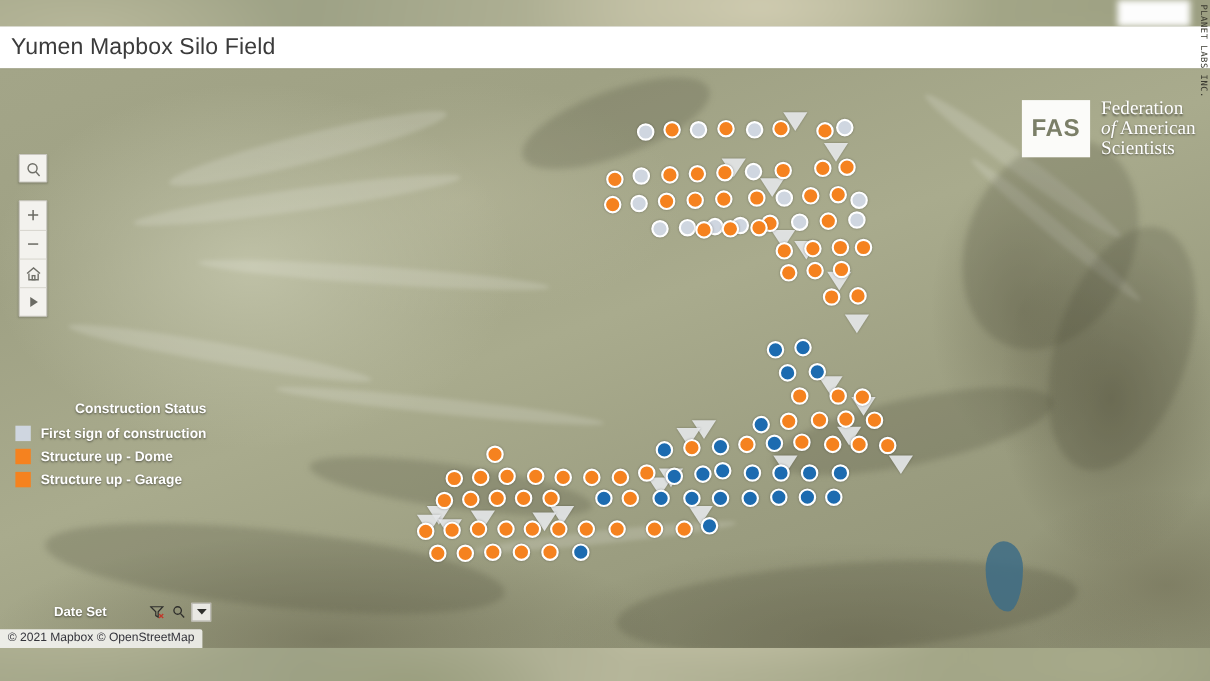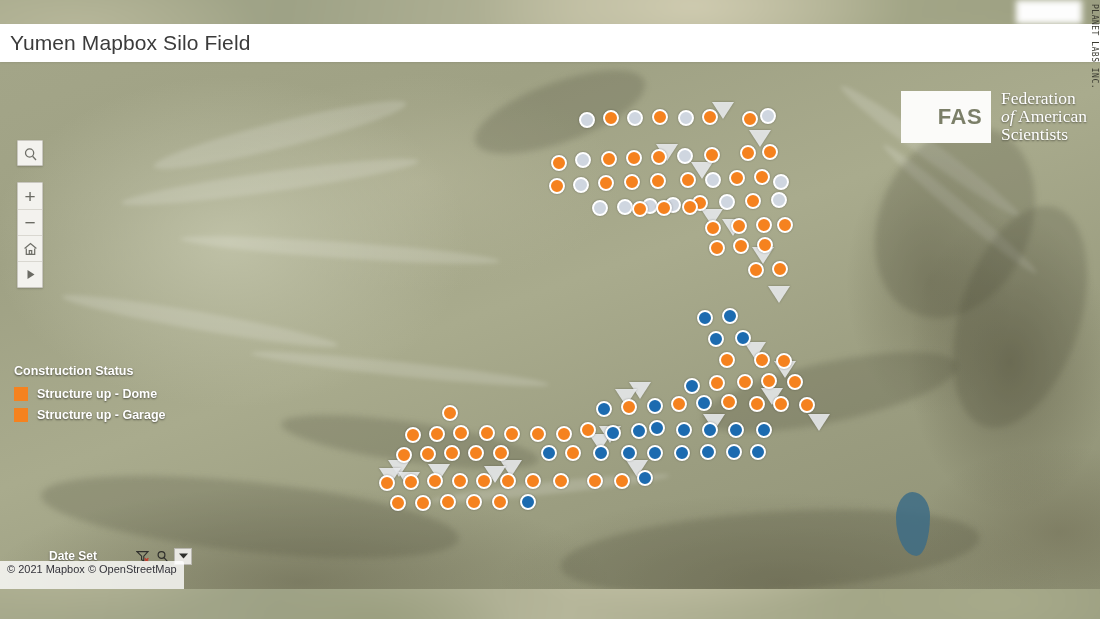--- a/index.html
+++ b/index.html
@@ -96,21 +96,21 @@
         box-shadow:0 1px 2px rgba(0,0,0,.18);}
   .ctrl-search{top:78px;height:26px;}
   .ctrl-stack{top:120px;}
   .ctrl-btn{width:100%;height:26px;display:flex;align-items:center;justify-content:center;
             color:#6f6f68;cursor:pointer;box-sizing:border-box;}
   .ctrl-stack .ctrl-btn + .ctrl-btn{border-top:1px solid #d9d7d0;}
   .ctrl-btn svg{display:block;}
   .plus-g,.minus-g{font-size:19px;line-height:1;font-weight:300;color:#6b6b64;}
 
   
-  .legend{position:absolute;left:14px;top:302px;z-index:20;}
+  .legend{position:absolute;left:14px;top:302px;z-index:20;text-align:right;}
   .legend-title{font-size:12.5px;font-weight:bold;color:#ffffff;margin-bottom:5px;
                 text-shadow:0 1px 2px rgba(0,0,0,.55);}
   .legend-row{display:flex;align-items:center;height:21px;}
   .sw{width:14px;height:14px;margin-right:9px;flex:0 0 auto;}
   .legend-label{font-size:12.5px;font-weight:bold;color:#ffffff;
                 text-shadow:0 1px 2px rgba(0,0,0,.55);white-space:nowrap;}
 
   
   .dateset{position:absolute;left:14px;top:484px;width:178px;z-index:20;text-align:center;}
   .ds-head{display:flex;align-items:center;height:20px;}
@@ -120,30 +120,30 @@
           margin-left:3px;cursor:pointer;}
   .ds-drop{width:16px;height:15px;background:#e9e8e3;border:1px solid #b9b7b0;
            display:flex;align-items:center;justify-content:center;margin-left:4px;cursor:pointer;}
   .ds-value{margin-top:3px;height:19px;background:rgba(218,217,209,.82);
             border:1px solid rgba(150,148,140,.5);font-size:12px;color:#2d2d2d;
             line-height:19px;padding-left:5px;box-sizing:border-box;}
 
   
   .fas{position:absolute;right:13px;top:28px;display:flex;align-items:center;z-index:20;}
   .fas-box{width:62px;height:52px;background:#fbfbf9;display:flex;align-items:center;
-           justify-content:center;padding-left:28px;}
+           justify-content:center;}
   .fas-box span{font-family:"Liberation Sans", sans-serif;font-weight:bold;font-size:22px;
                 color:#7b7f68;letter-spacing:.5px;}
   .fas-txt{margin-left:10px;font-family:"Liberation Serif", serif;color:#ffffff;
            line-height:1.02;text-shadow:0 1px 2px rgba(0,0,0,.5);}
   .fas-txt div{font-size:17.5px;}
   .fas-txt .ital{font-style:italic;}
 
   
-  .attrib{position:absolute;left:0;bottom:0;height:28px;background:rgba(255,255,255,.80);
+  .attrib{position:absolute;left:0;bottom:0;height:17px;background:rgba(255,255,255,.80);
           font-size:11px;color:#33333a;line-height:17px;padding:0 7px;z-index:20;
           border-top-right-radius:2px;}
 </style>
 </head>
 <body>
 
 <div class="bleed bleed-top">
   <div class="bleed-fill"></div>
   <div class="white-card"></div>
 </div>
@@ -347,20 +347,24 @@
             <polygon points="3.5,2 10.5,6.5 3.5,11" fill="#6b6b64"></polygon>
           </svg>
       </span>
     </div>
   </div>
 
   <div class="legend">
     <div class="legend-title">Construction Status</div>
 
     <div class="legend-row">
+      <span class="sw" style="background:#cfd6e0"></span>
+      <span class="legend-label">First sign of construction</span>
+    </div>
+    <div class="legend-row">
       <span class="sw" style="background:#f5821f"></span>
       <span class="legend-label">Structure up - Dome</span>
     </div>
     <div class="legend-row">
       <span class="sw" style="background:#f5821f"></span>
       <span class="legend-label">Structure up - Garage</span>
     </div>
   </div>
 
   <div class="dateset">

